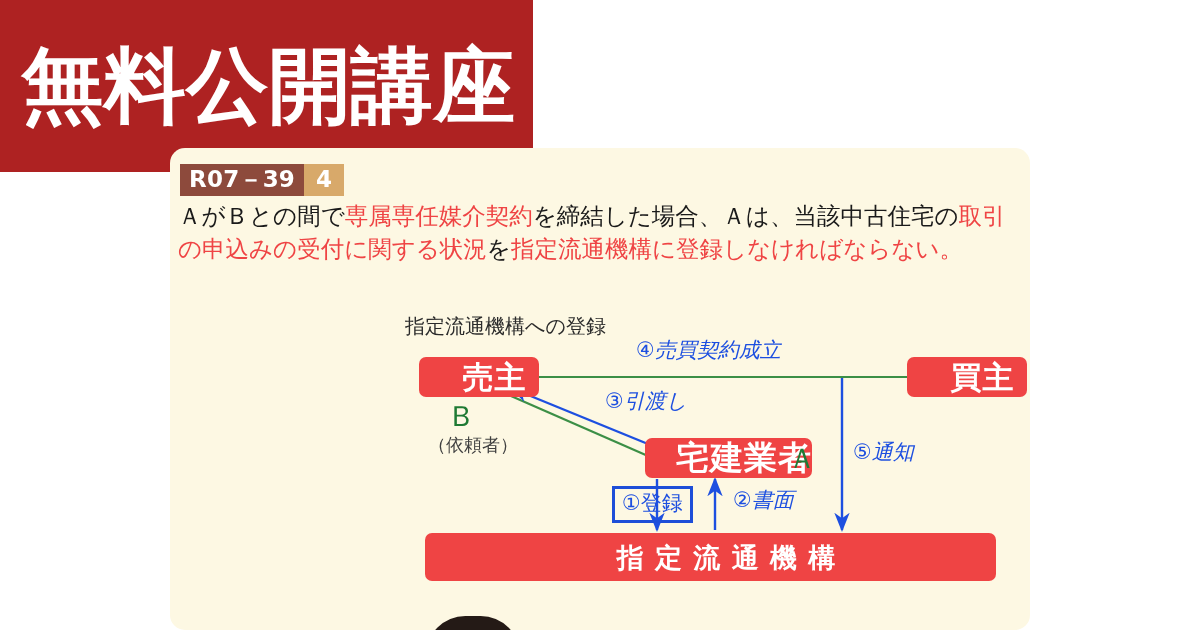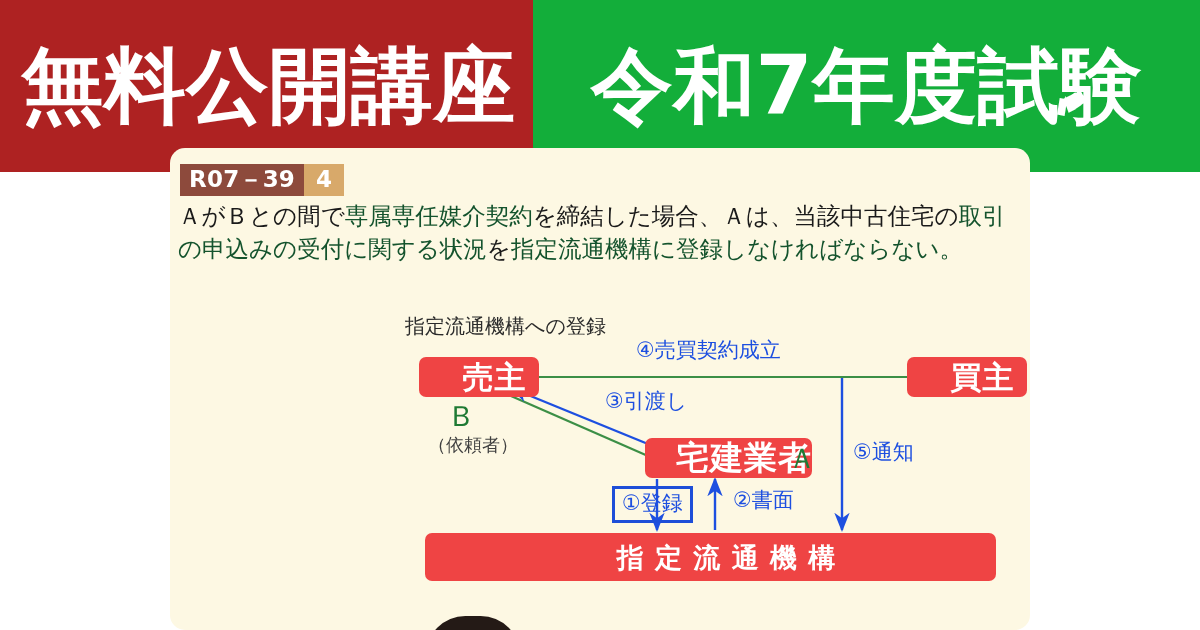--- a/index.html
+++ b/index.html
@@ -44,21 +44,21 @@
     background:#d8a96a;color:#fff;font-size:23px;font-weight:bold;
     padding:1px 12px 3px 12px;display:flex;align-items:center;
   }
 
   
   #q-text{
     position:absolute;left:8px;top:52px;width:848px;
     font-size:23.5px;line-height:1.42;color:#1a1a1a;
     letter-spacing:0;
   }
-  #q-text .hl{color:#14532d;margin-top:13px;}
+  #q-text .hl{color:#ef4444;margin-top:13px;}
 
   
   #diagram{position:absolute;left:0;top:0;width:860px;height:482px;}
   #diagram-svg{position:absolute;left:0;top:0;}
 
   .dtitle{
     position:absolute;left:235px;top:165px;
     font-size:20px;color:#2b2b2b;white-space:nowrap;
   }
 
@@ -71,21 +71,21 @@
   #box-seller{left:249px;top:209px;width:89px;height:40px;font-size:31px;letter-spacing:.03em;}
   #box-buyer{left:737px;top:209px;width:89px;height:40px;font-size:31px;letter-spacing:.03em;}
   #box-agent{left:475px;top:290px;width:136px;height:40px;font-size:33px;letter-spacing:.03em;font-family:Liberation Serif, serif;}
   #box-org{left:255px;top:385px;width:540px;height:48px;font-size:27px;letter-spacing:.42em;text-indent:.42em;}
 
   .lbl{position:absolute;white-space:nowrap;line-height:1;}
   #lbl-b{left:277px;top:254px;font-size:29px;color:#1f7a34;}
   #lbl-irai{left:258px;top:288px;font-size:18px;color:#404040;}
   #lbl-a{left:618px;top:297px;font-size:28px;color:#1f7a34;}
 
-  .blbl{position:absolute;white-space:nowrap;color:#1d4fe0;line-height:1;}
+  .blbl{position:absolute;white-space:nowrap;color:#1d4fe0;line-height:1;font-style:italic;}
   #lbl-4{left:466px;top:192px;font-size:21px;}
   #lbl-3{left:435px;top:243px;font-size:21px;}
   #lbl-5{left:683px;top:294px;font-size:21px;}
   #lbl-2{left:563px;top:342px;font-size:21px;}
 
   #lbl-1{
     position:absolute;left:442px;top:338px;
     font-size:21px;color:#1d4fe0;white-space:nowrap;line-height:1;
     border:3px solid #1d4ed8;background:transparent;
     padding:4px 7px 6px 7px;
@@ -97,23 +97,20 @@
   #head{left:62px;top:12px;width:86px;height:100px;background:#efc09c;border-radius:43px/50px;}
   #hair{left:58px;top:6px;width:94px;height:56px;background:#241a16;border-radius:47px 47px 20px 20px;}
 </style>
 </head>
 <body>
 
 <div id="root">
 
   <div id="banner-red" class="banner">
     <span class="btxt">無料公開講座</span>
-  </div>
-  <div id="banner-green" class="banner">
-    <span class="btxt">令和7年度試験</span>
   </div>
 
   <div id="content-panel">
 
     <div id="q-label">
       <span class="code">R07－39</span>
       <span class="num">4</span>
     </div>
 
     <div id="q-text">

